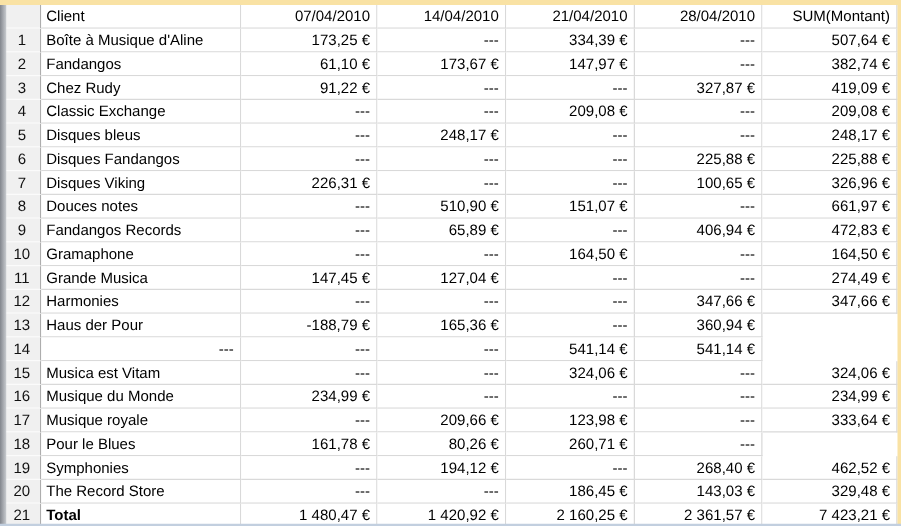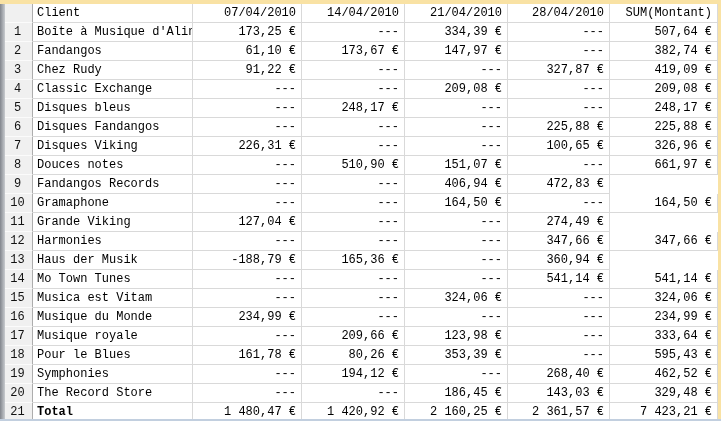--- a/index.html
+++ b/index.html
@@ -1,21 +1,21 @@
 <!DOCTYPE html>
 <html><head>
 <meta charset="utf-8">
 <style>
   html,body{margin:0;padding:0;background:#fff;}
   #screen{
     position:relative;
     width:721px;height:421px;
     overflow:hidden;
     background:#fff;
-    font-family:Liberation Mono, monospace;
+    font-family:Liberation Sans, sans-serif;
     font-size:12px;color:#000;
     cursor:default;
   }
   .top-band{position:absolute;left:0;top:0;width:721px;height:4px;background:#F9E2A4;z-index:5;}
   .right-band{position:absolute;right:0;top:0;width:3px;height:421px;background:#F9E2A4;z-index:5;}
   .bottom-band{position:absolute;left:0;bottom:0;width:721px;height:2px;background:#C2CFDF;z-index:6;}
   .left-strip{
     position:absolute;left:0;top:4px;width:5px;height:417px;
     background:linear-gradient(to right,#82868D,#C8CBCF);z-index:4;
   }
@@ -145,66 +145,67 @@
     <div class="cell val">510,90 €</div>
     <div class="cell val">151,07 €</div>
     <div class="cell val">---</div>
     <div class="cell val">661,97 €</div>
   </div>
 
   <div class="row">
     <div class="rownum">9</div>
     <div class="cell client">Fandangos Records</div>
     <div class="cell val">---</div>
+    <div class="cell val">65,89 €</div>
     <div class="cell val">---</div>
     <div class="cell val">406,94 €</div>
     <div class="cell val">472,83 €</div>
   </div>
 
   <div class="row">
     <div class="rownum">10</div>
     <div class="cell client">Gramaphone</div>
     <div class="cell val">---</div>
     <div class="cell val">---</div>
     <div class="cell val">164,50 €</div>
     <div class="cell val">---</div>
     <div class="cell val">164,50 €</div>
   </div>
 
   <div class="row">
     <div class="rownum">11</div>
-    <div class="cell client">Grande Viking</div>
+    <div class="cell client">Grande Musica</div>
+    <div class="cell val">147,45 €</div>
     <div class="cell val">127,04 €</div>
     <div class="cell val">---</div>
     <div class="cell val">---</div>
     <div class="cell val">274,49 €</div>
   </div>
 
   <div class="row">
     <div class="rownum">12</div>
     <div class="cell client">Harmonies</div>
     <div class="cell val">---</div>
     <div class="cell val">---</div>
     <div class="cell val">---</div>
     <div class="cell val">347,66 €</div>
     <div class="cell val">347,66 €</div>
   </div>
 
   <div class="row">
     <div class="rownum">13</div>
-    <div class="cell client">Haus der Musik</div>
+    <div class="cell client">Haus der Pour</div>
     <div class="cell val">-188,79 €</div>
     <div class="cell val">165,36 €</div>
     <div class="cell val">---</div>
     <div class="cell val">360,94 €</div>
   </div>
 
   <div class="row">
     <div class="rownum">14</div>
-    <div class="cell client">Mo Town Tunes</div>
     <div class="cell val">---</div>
     <div class="cell val">---</div>
     <div class="cell val">---</div>
     <div class="cell val">541,14 €</div>
     <div class="cell val">541,14 €</div>
   </div>
 
   <div class="row">
     <div class="rownum">15</div>
     <div class="cell client">Musica est Vitam</div>
@@ -233,23 +234,22 @@
     <div class="cell val">123,98 €</div>
     <div class="cell val">---</div>
     <div class="cell val">333,64 €</div>
   </div>
 
   <div class="row">
     <div class="rownum">18</div>
     <div class="cell client">Pour le Blues</div>
     <div class="cell val">161,78 €</div>
     <div class="cell val">80,26 €</div>
-    <div class="cell val">353,39 €</div>
-    <div class="cell val">---</div>
-    <div class="cell val">595,43 €</div>
+    <div class="cell val">260,71 €</div>
+    <div class="cell val">---</div>
   </div>
 
   <div class="row">
     <div class="rownum">19</div>
     <div class="cell client">Symphonies</div>
     <div class="cell val">---</div>
     <div class="cell val">194,12 €</div>
     <div class="cell val">---</div>
     <div class="cell val">268,40 €</div>
     <div class="cell val">462,52 €</div>

